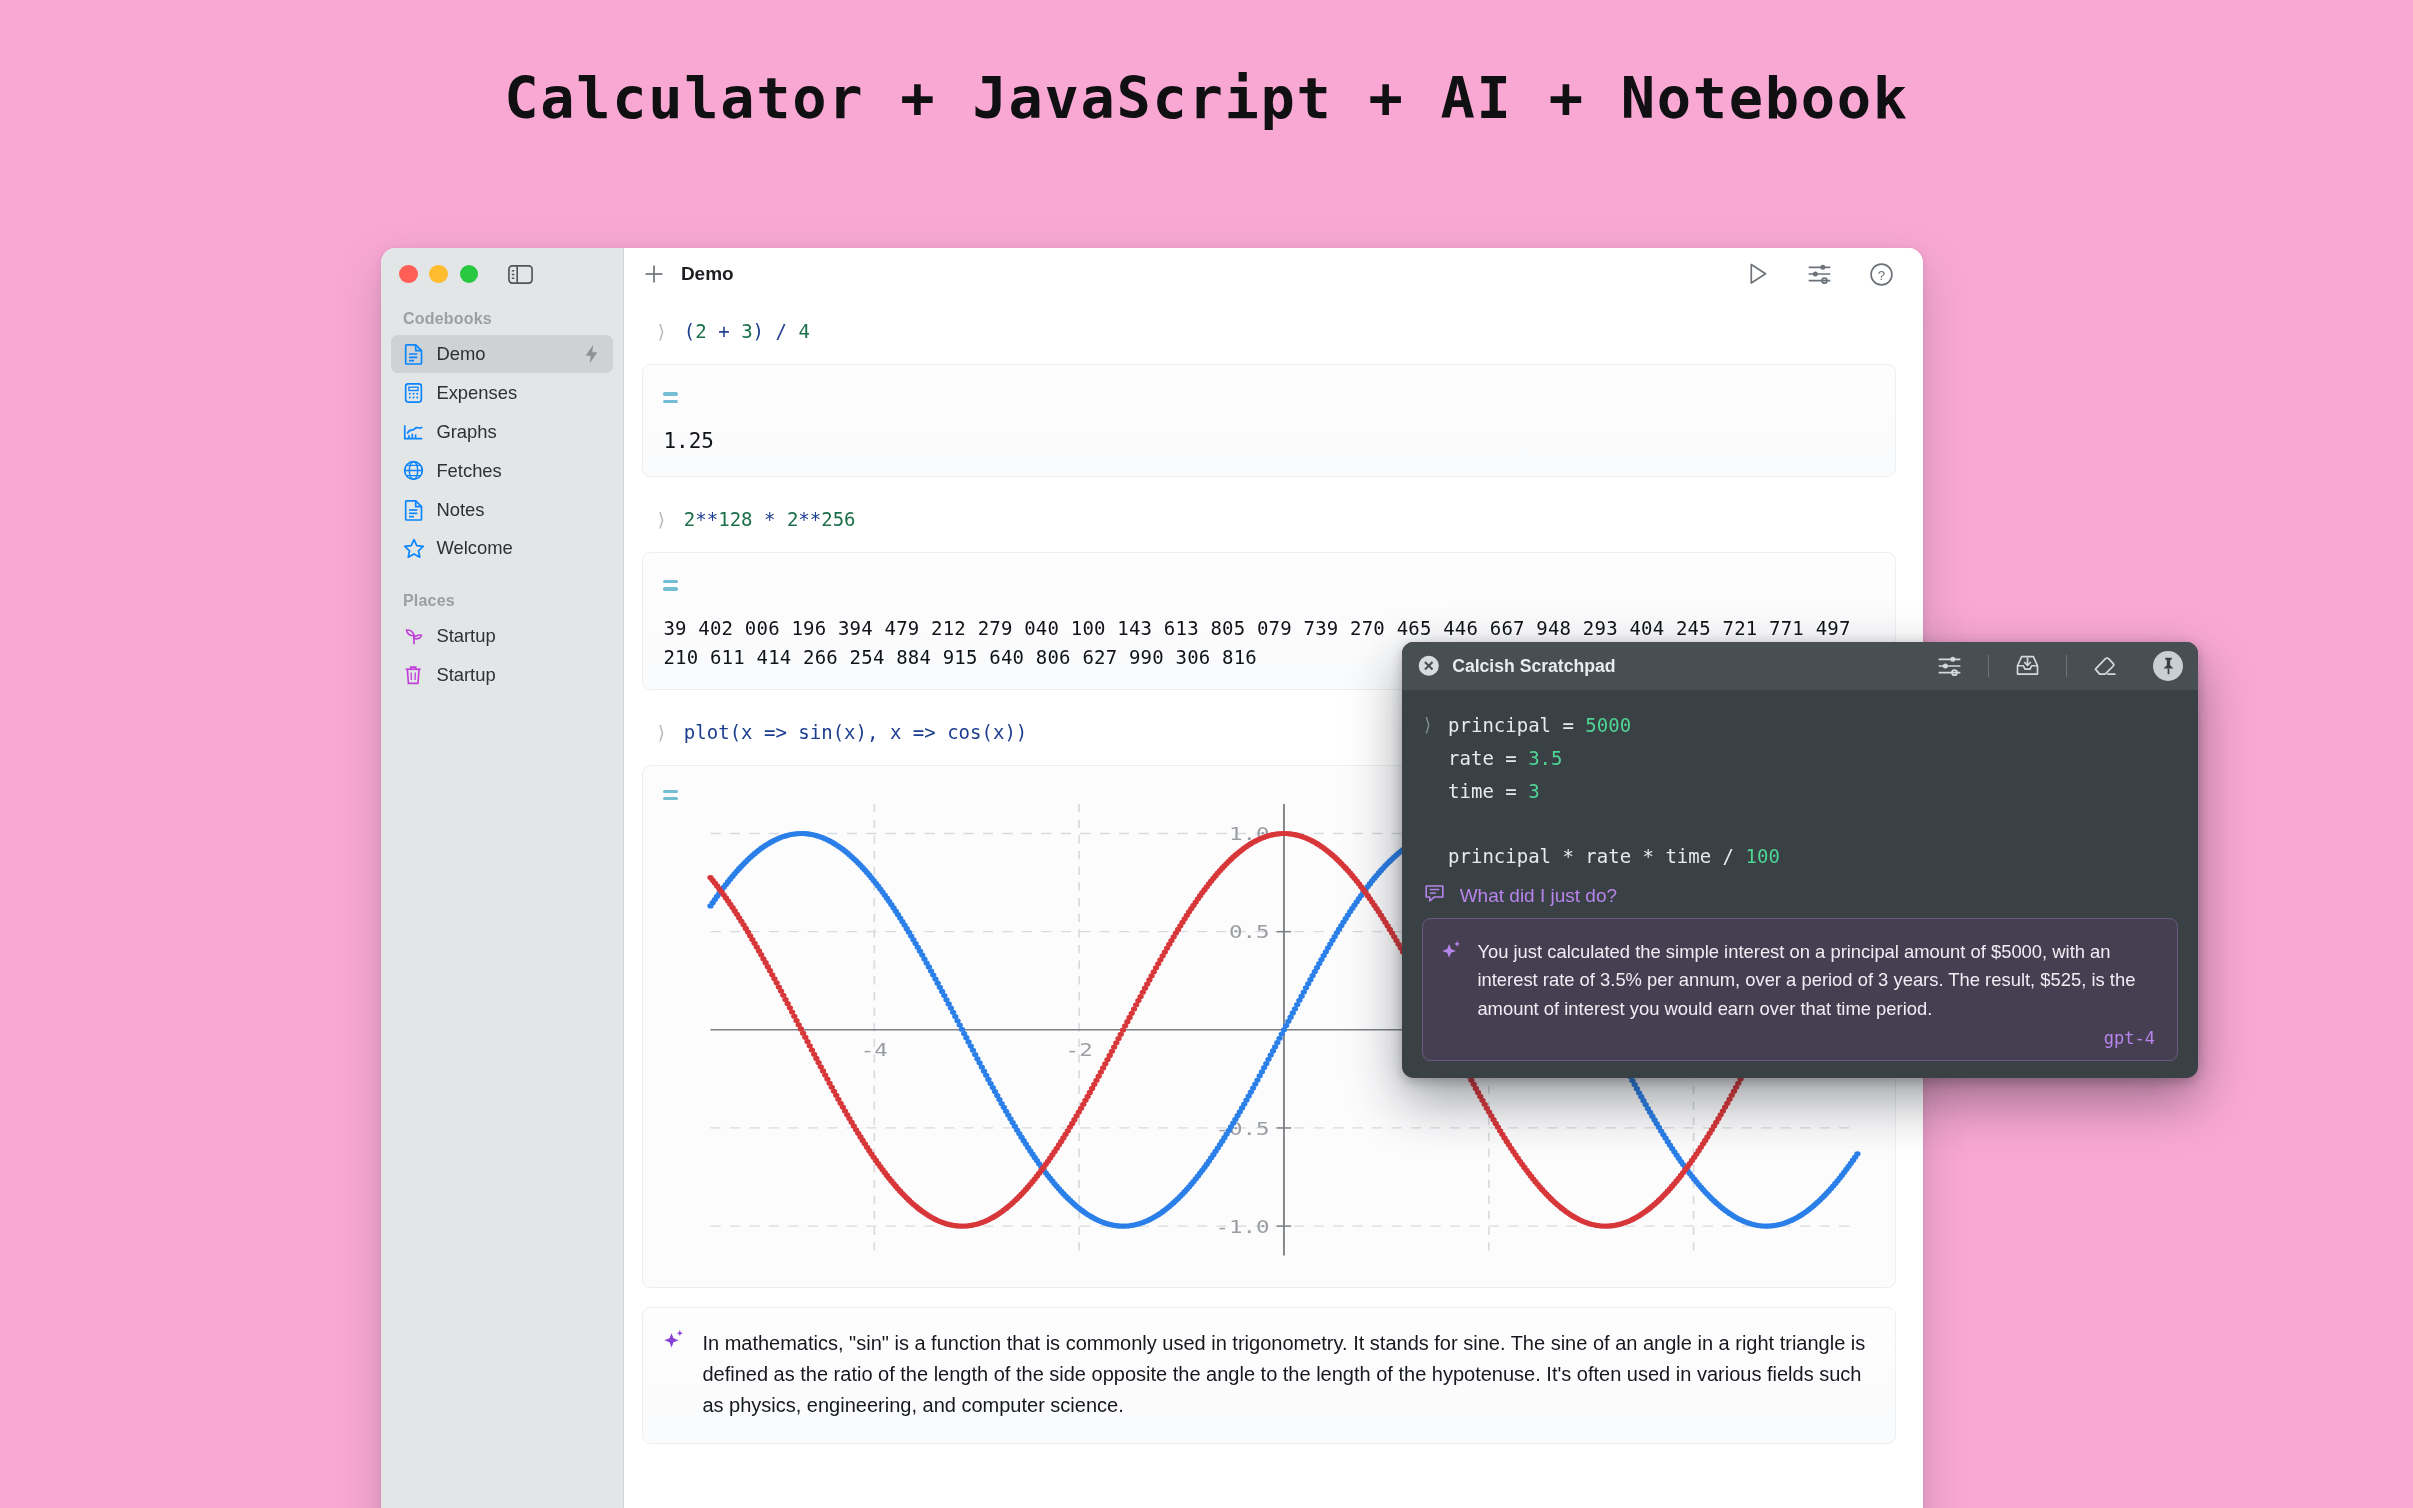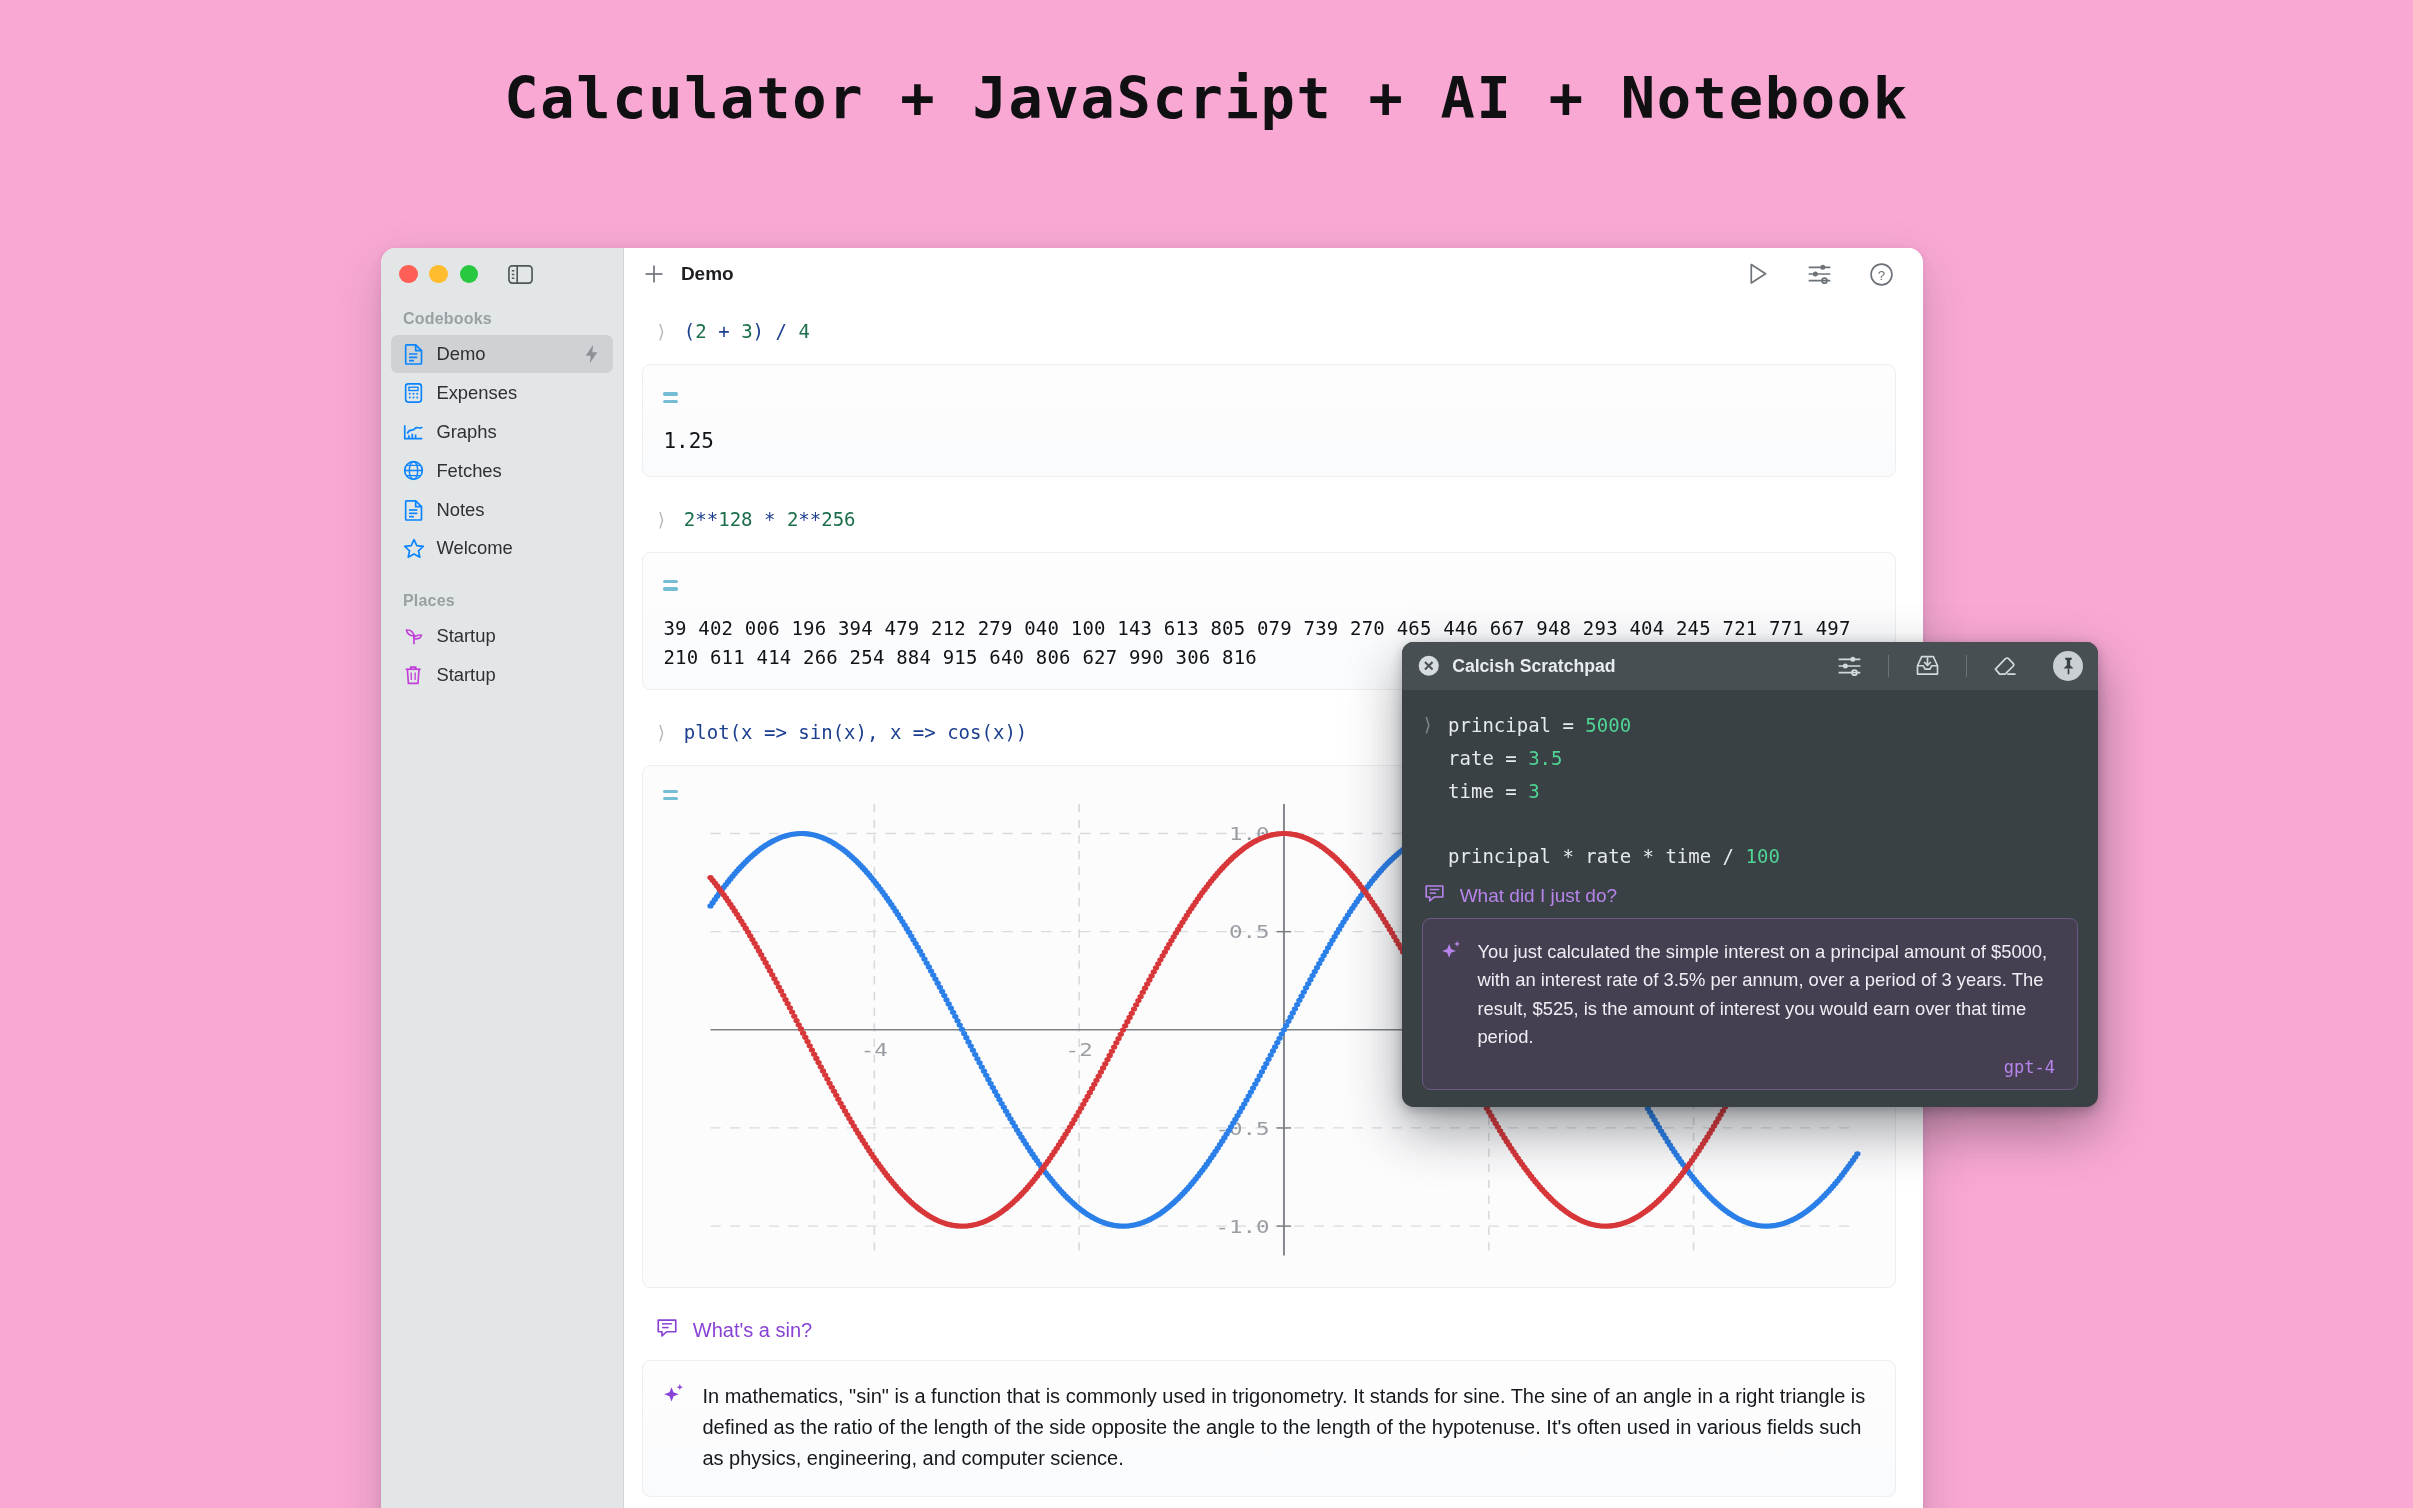--- a/index.html
+++ b/index.html
@@ -175,21 +175,21 @@
     display: flex; align-items: flex-start; gap: 17px;
     padding: 20px 23.5px 22px 20px;
     margin: 5px 0 0 0;
   }
   .ai-answer-text { font-size: 20px; line-height: 1.55; color: #16181c; }
 
   
   .scratchpad {
     position: absolute;
     left: 1402px; top: 642px;
-    width: 696px; height: 268px;
+    width: 796px; height: 268px;
     height: auto;
     background: #3a4145;
     border-radius: 11.7px;
     box-shadow: 0 22px 54px rgba(20,24,30,0.42), 0 3.4px 11.7px rgba(20,24,30,0.26);
     overflow: hidden;
   }
   .sp-titlebar {
     height: 49px;
     background: #474f53;
     display: flex; align-items: center;
@@ -1511,30 +1511,20 @@
                   <circle cx="1131.38" cy="130.84" r="3.1" fill="#d8373a"></circle>
                   <circle cx="1133.54" cy="127.31" r="3.1" fill="#d8373a"></circle>
                   <circle cx="1135.69" cy="123.86" r="3.1" fill="#d8373a"></circle>
                   <circle cx="1137.85" cy="120.50" r="3.1" fill="#d8373a"></circle>
                   <circle cx="1140.00" cy="117.21" r="3.1" fill="#d8373a"></circle>
                 </g>
               </svg>
           </div>
         </div>
 
-        <div class="ai-prompt">
-          <span>
-            <svg width="22" height="20" viewBox="0 0 26 24">
-                <path d="M2.5 2.5h21v14h-11l-5.5 5v-5h-4.5z" fill="none" stroke="#8842d5" stroke-width="2" stroke-linejoin="round"></path>
-                <line x1="7" y1="7" x2="19" y2="7" stroke="#8842d5" stroke-width="1.8"></line>
-                <line x1="7" y1="11.5" x2="15" y2="11.5" stroke="#8842d5" stroke-width="1.8"></line>
-              </svg>
-          </span>
-          <span>What's a sin?</span>
-        </div>
 
         <div class="ai-answer">
           <span style="flex:0 0 auto;margin-top:1.7px;">
             <svg width="22" height="25" viewBox="0 0 26 30">
                 <path d="M10 5l2.4 6.2L18.6 13.6 12.4 16 10 22.2 7.6 16 1.4 13.6 7.6 11.2z" fill="#8842d5"></path>
                 <path d="M20 1l1 2.8L23.8 5 21 6 20 8.8 19 6 16.2 5 19 3.8z" fill="#8842d5"></path>
               </svg>
           </span>
           <span class="ai-answer-text">In mathematics, "sin" is a function that is commonly used in trigonometry. It stands for sine. The sine of an angle in a right triangle is defined as the ratio of the length of the side opposite the angle to the length of the hypotenuse. It's often used in various fields such as physics, engineering, and computer science.</span>
         </div>

